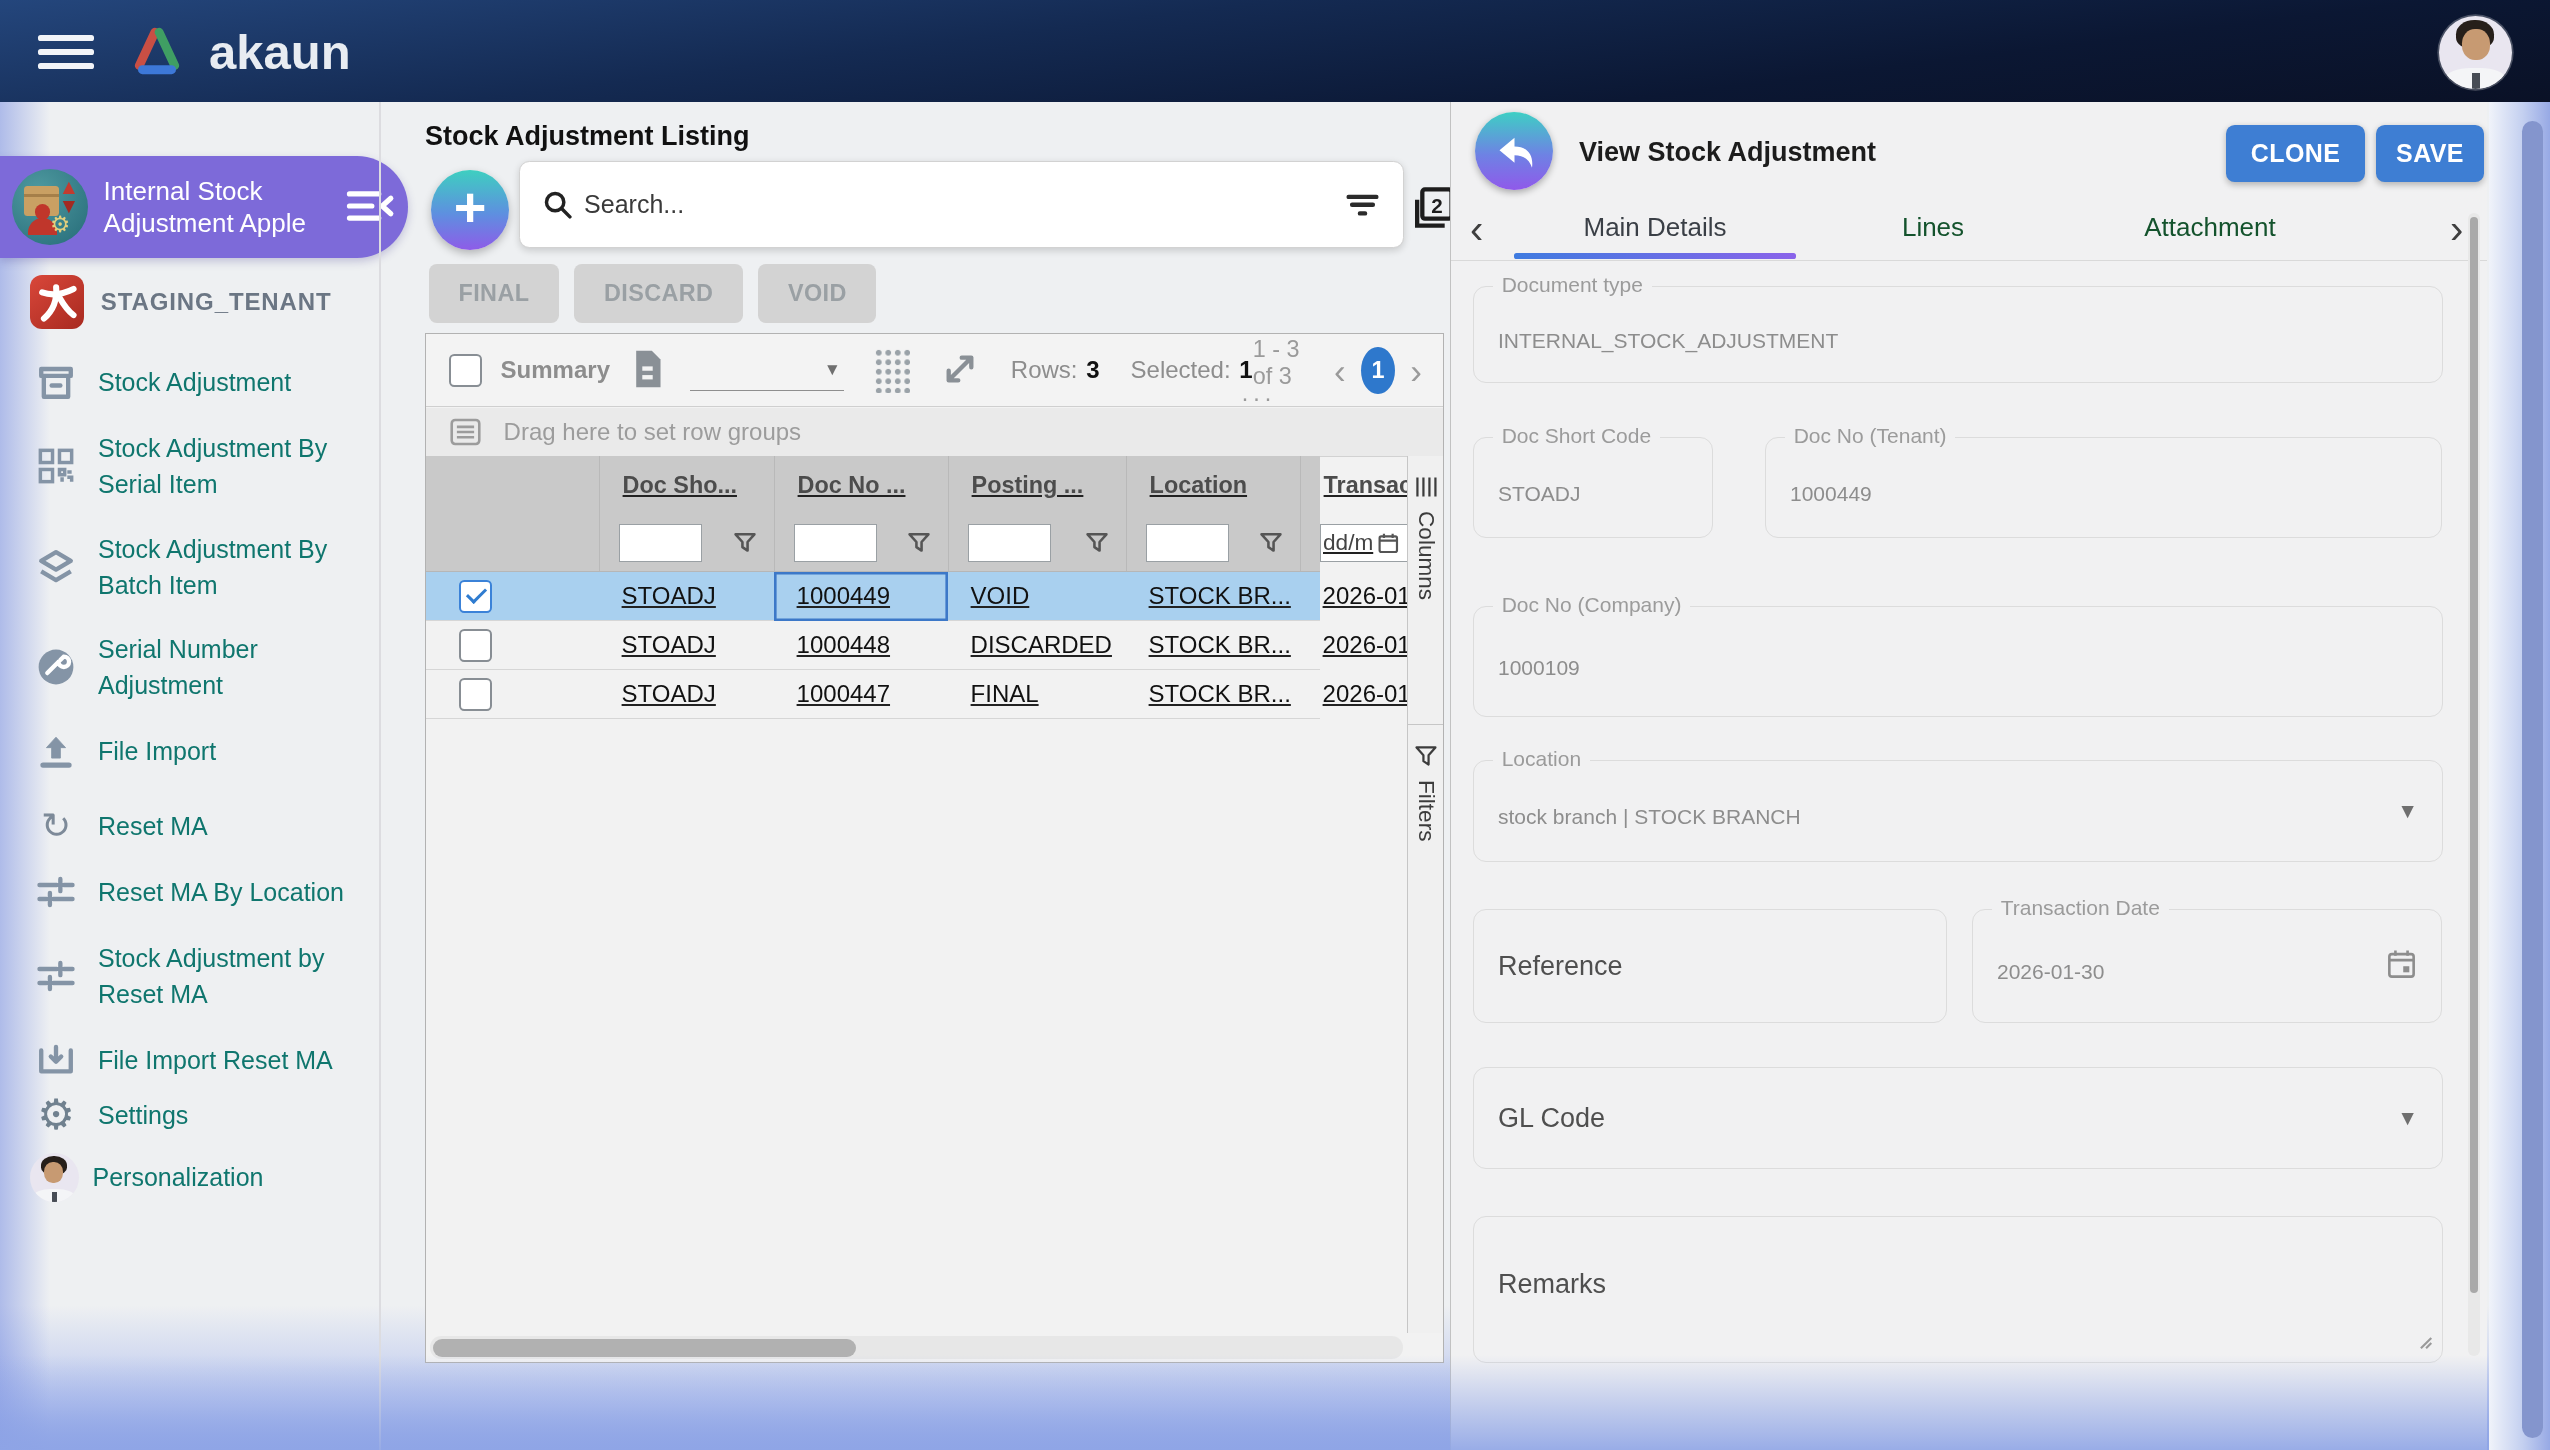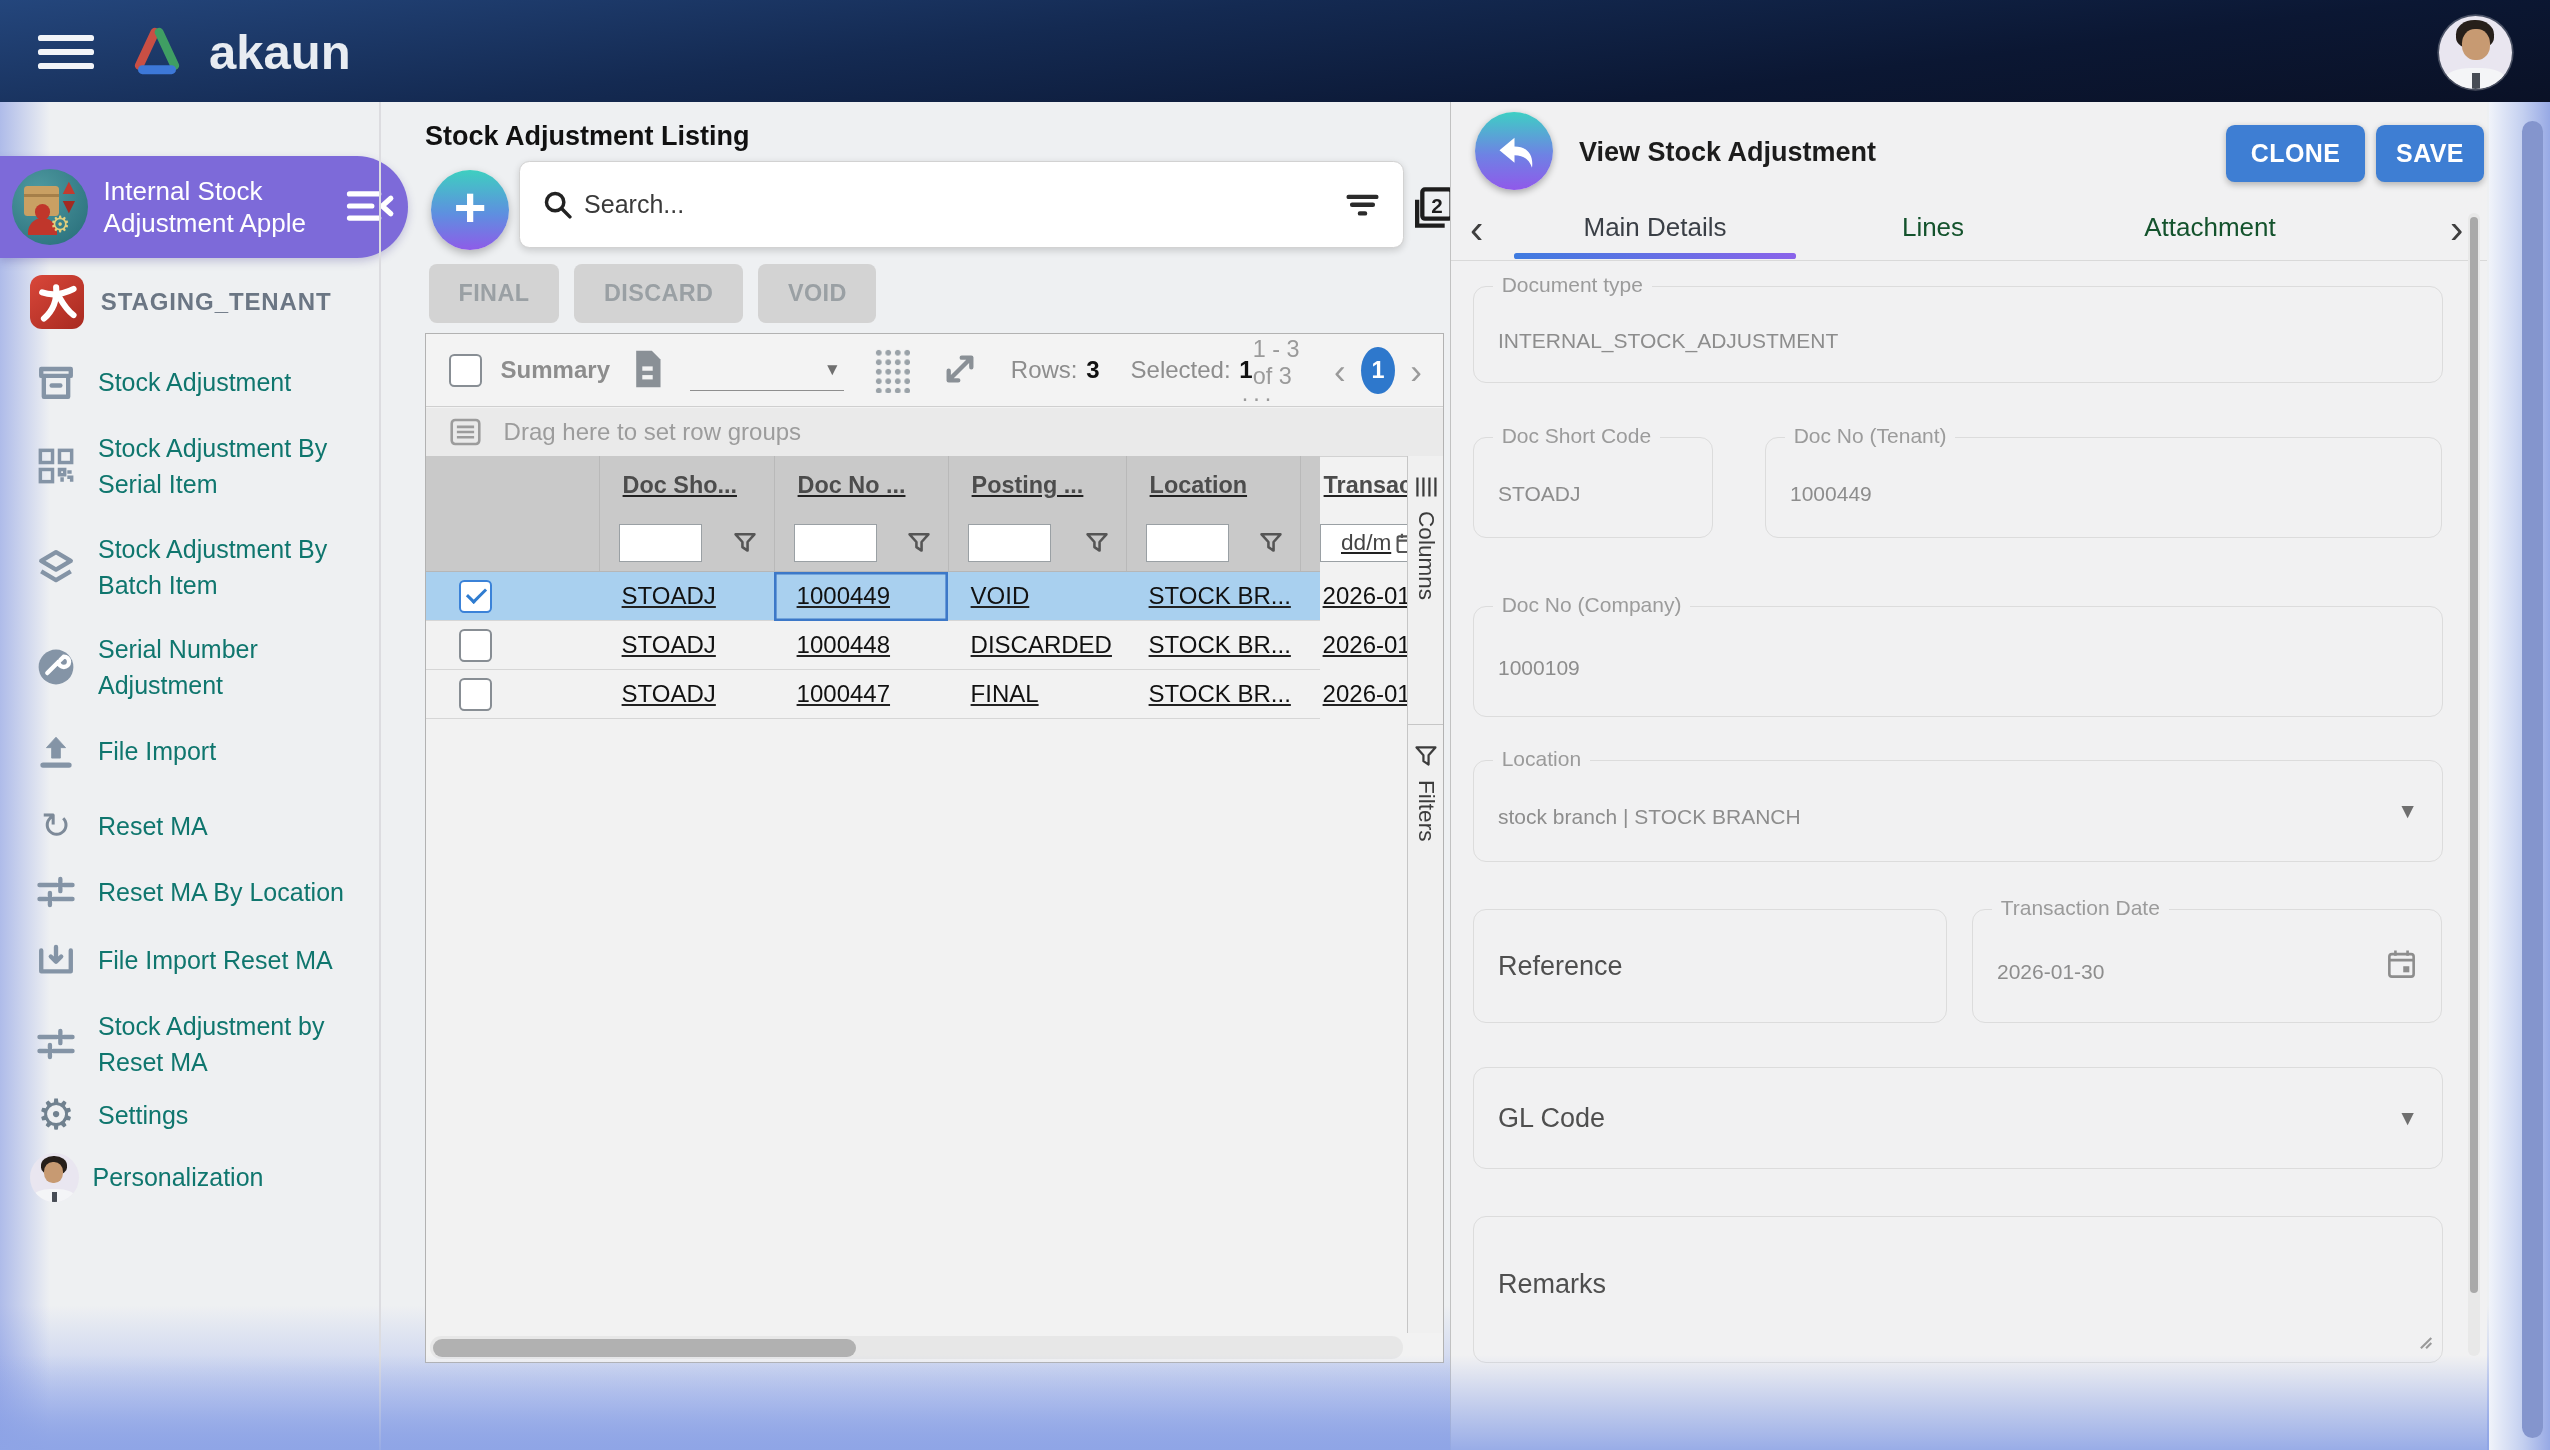--- a/index.html
+++ b/index.html
@@ -116,21 +116,21 @@
   .drow.selected { background:#a9d0ef; }
   .gc { flex:none; display:flex; align-items:center; overflow:hidden; }
   .gc0 { width:173px; } .gc1 { width:175px; } .gc2 { width:174px; } .gc3 { width:178px; }
   .gc4 { width:174px; } .gc5 { width:141px; }
   .hrow .gc, .frow .gc { border-left:0.9px solid #b9b9b9; }
   .hrow .gc0, .frow .gc0 { border-left:none; }
   .hcell { font-size:23.4px; font-weight:bold; color:#4c4c4c; padding-left:22.6px; }
   .fin { width:83px; height:38px; background:#fff; border:1.7px solid #9aa0a4; margin-left:19px; }
   .ffun { margin-left:auto; margin-right:17.3px; }
   .fdate { width:106px; height:38px; background:#fff; border:1.7px solid #9aa0a4; margin-left:19px;
-    display:flex; align-items:center; padding-left:20px; font-size:22.6px; color:#444; }
+    display:flex; align-items:center; padding-left:2px; font-size:22.6px; color:#444; }
   .fdate svg { margin-left:3.5px; flex:none; }
   .dcell { font-size:24px; color:#111; padding-left:22.6px; white-space:nowrap; }
   .drow .gc0 { padding-left:33px; }
   .cell-focus { box-shadow:inset 0 0 0 2.6px #3c78c8; height:49px; }
   .side-strip { position:absolute; right:0; top:122px; bottom:29.5px; width:36px; background:#f0f0f0;
     border-left:0.9px solid #c6c6c6; }
   .strip-tab { position:relative; width:100%; display:flex; flex-direction:column; align-items:center;
     padding-top:19px; cursor:pointer; }
   .strip-tab.first { height:269px; border-bottom:0.9px solid #c6c6c6; }
   .strip-label { writing-mode:vertical-rl; text-orientation:sideways; font-size:22.6px; color:#3c3c3c; margin-top:12px; }
@@ -287,34 +287,34 @@
     <div class="nav-item">
       <span class="nav-icon">
         <svg width="40" height="40" viewBox="0 0 46 46" stroke="#8494a6" stroke-width="5" stroke-linecap="round" fill="none">
             <path d="M4 15 H24 M32 15 H42 M28 8 V22 M4 31 H12 M20 31 H42 M16 24 V38"></path>
           </svg>
       </span>
       <span class="nav-label">Reset MA By Location</span>
     </div>
     <div class="nav-item">
       <span class="nav-icon">
+        <svg width="40" height="40" viewBox="0 0 46 46" stroke="#8494a6" stroke-width="5" stroke-linecap="round" fill="none">
+            <path d="M4 15 H24 M32 15 H42 M28 8 V22 M4 31 H12 M20 31 H42 M16 24 V38"></path>
+          </svg>
+      </span>
+      <span class="nav-label">Stock Adjustment by Reset MA</span>
+    </div>
+    <div class="nav-item">
+      <span class="nav-icon">
         <svg width="40" height="40" viewBox="0 0 46 46" stroke="#8494a6" stroke-width="5" fill="none" stroke-linecap="round" stroke-linejoin="round">
             <path d="M6 12 V36 H40 V12"></path>
             <path d="M23 8 V24 M17 19 L23 25 L29 19"></path>
           </svg>
       </span>
       <span class="nav-label">File Import Reset MA</span>
-    </div>
-    <div class="nav-item">
-      <span class="nav-icon">
-        <svg width="40" height="40" viewBox="0 0 46 46" stroke="#8494a6" stroke-width="5" stroke-linecap="round" fill="none">
-            <path d="M4 15 H24 M32 15 H42 M28 8 V22 M4 31 H12 M20 31 H42 M16 24 V38"></path>
-          </svg>
-      </span>
-      <span class="nav-label">Stock Adjustment by Reset MA</span>
     </div>
   </div>
 
   <div class="nav-item sb-bottom-settings">
     <span class="nav-icon">
         <span class="glyph-icon" style="font-size:42px;color:#70818f;">⚙</span>
       </span>
     <span class="nav-label">Settings</span>
   </div>
   <div class="nav-item sb-bottom-person">

